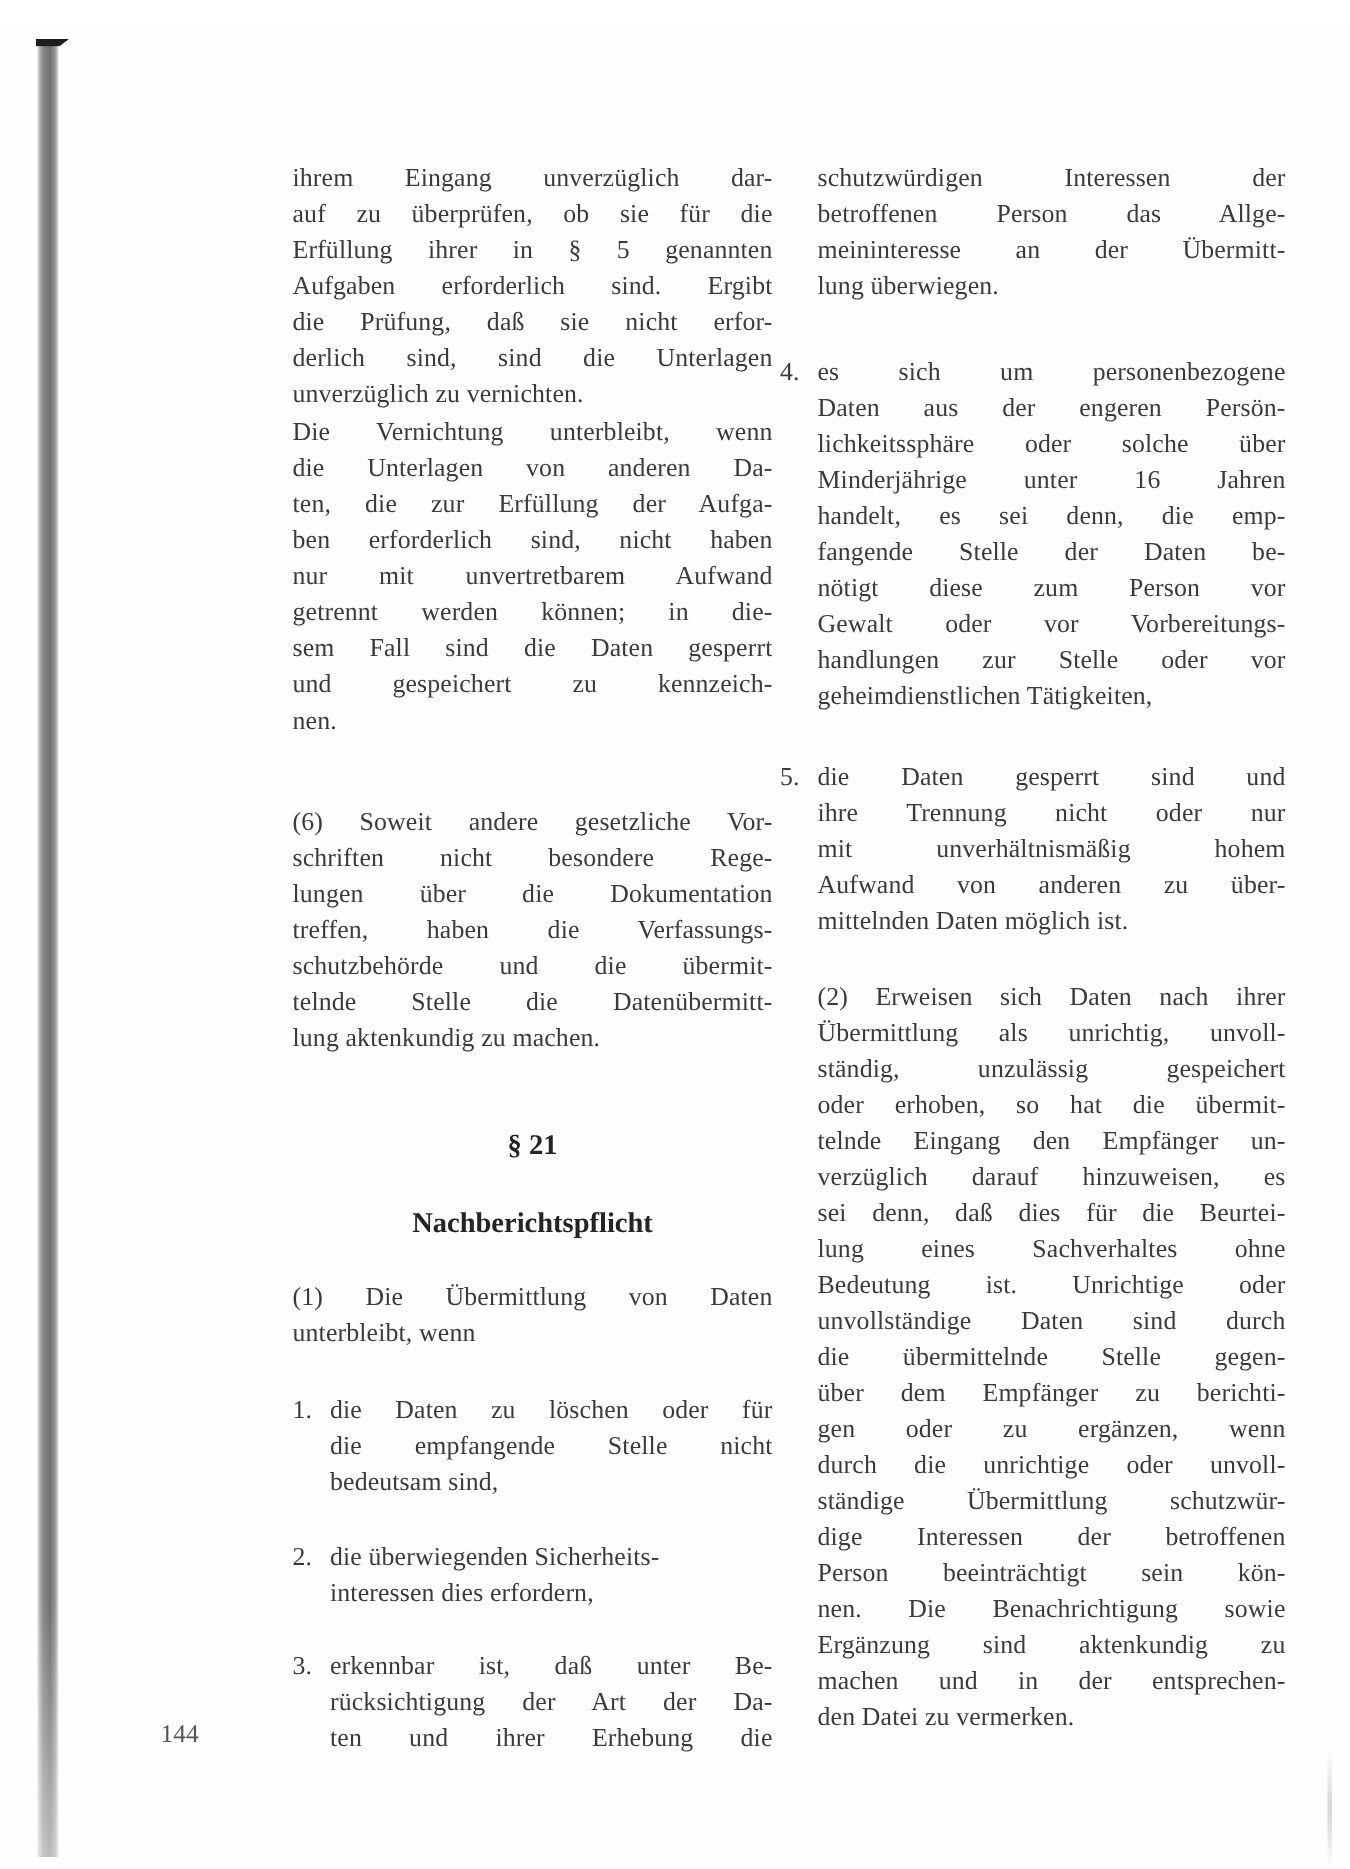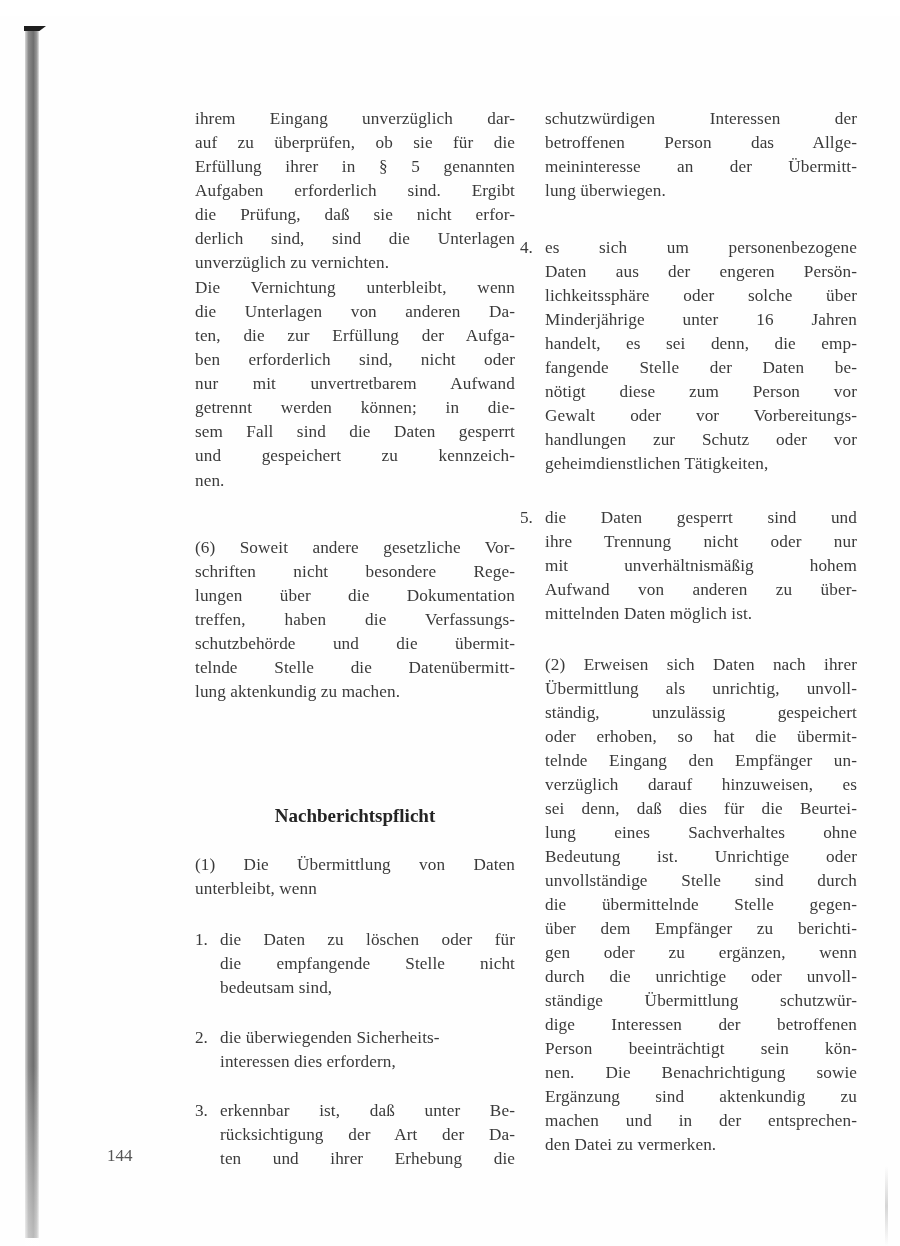--- a/index.html
+++ b/index.html
@@ -61,38 +61,39 @@
       <div class="line justify" style="top:91px">ihrem Eingang unverzüglich dar-</div>
       <div class="line justify" style="top:115px">auf zu überprüfen, ob sie für die</div>
       <div class="line justify" style="top:139px">Erfüllung ihrer in § 5 genannten</div>
       <div class="line justify" style="top:163px">Aufgaben erforderlich sind. Ergibt</div>
       <div class="line justify" style="top:187px">die Prüfung, daß sie nicht erfor-</div>
       <div class="line justify" style="top:211px">derlich sind, sind die Unterlagen</div>
       <div class="line last" style="top:235px">unverzüglich zu vernichten.</div>
       <div class="line justify" style="top:260px">Die Vernichtung unterbleibt, wenn</div>
       <div class="line justify" style="top:284px">die Unterlagen von anderen Da-</div>
       <div class="line justify" style="top:308px">ten, die zur Erfüllung der Aufga-</div>
-      <div class="line justify" style="top:332px">ben erforderlich sind, nicht oder</div>
+      <div class="line justify" style="top:332px">ben erforderlich sind, nicht haben</div>
       <div class="line justify" style="top:356px">nur mit unvertretbarem Aufwand</div>
       <div class="line justify" style="top:380px">getrennt werden können; in die-</div>
       <div class="line justify" style="top:404px">sem Fall sind die Daten gesperrt</div>
       <div class="line justify" style="top:428px">und gespeichert zu kennzeich-</div>
       <div class="line last" style="top:453px">nen.</div>
     </div>
 
     <div>
       <div class="line justify" style="top:520px">(6) Soweit andere gesetzliche Vor-</div>
       <div class="line justify" style="top:544px">schriften nicht besondere Rege-</div>
       <div class="line justify" style="top:568px">lungen über die Dokumentation</div>
       <div class="line justify" style="top:592px">treffen, haben die Verfassungs-</div>
       <div class="line justify" style="top:616px">schutzbehörde und die übermit-</div>
       <div class="line justify" style="top:640px">telnde Stelle die Datenübermitt-</div>
       <div class="line last" style="top:664px">lung aktenkundig zu machen.</div>
     </div>
 
+    <div class="heading" style="top:735px">§ 21</div>
     <div class="heading" style="top:787px">Nachberichtspflicht</div>
 
     <div>
       <div class="line justify" style="top:837px">(1) Die Übermittlung von Daten</div>
       <div class="line last" style="top:861px">unterbleibt, wenn</div>
     </div>
 
     <div>
       <div class="num" style="top:912px">1.</div>
       <div class="line indent justify" style="top:912px">die Daten zu löschen oder für</div>
@@ -128,21 +129,21 @@
     <div style="position:absolute;left:-25px;top:0;width:337px;">
       <div class="num" style="top:220px">4.</div>
       <div class="line indent justify" style="top:220px">es sich um personenbezogene</div>
       <div class="line indent justify" style="top:244px">Daten aus der engeren Persön-</div>
       <div class="line indent justify" style="top:268px">lichkeitssphäre oder solche über</div>
       <div class="line indent justify" style="top:292px">Minderjährige unter 16 Jahren</div>
       <div class="line indent justify" style="top:316px">handelt, es sei denn, die emp-</div>
       <div class="line indent justify" style="top:340px">fangende Stelle der Daten be-</div>
       <div class="line indent justify" style="top:364px">nötigt diese zum Person vor</div>
       <div class="line indent justify" style="top:388px">Gewalt oder vor Vorbereitungs-</div>
-      <div class="line indent justify" style="top:412px">handlungen zur Schutz oder vor</div>
+      <div class="line indent justify" style="top:412px">handlungen zur Stelle oder vor</div>
       <div class="line indent last" style="top:436px">geheimdienstlichen Tätigkeiten,</div>
     </div>
 
     <div style="position:absolute;left:-25px;top:0;width:337px;">
       <div class="num" style="top:490px">5.</div>
       <div class="line indent justify" style="top:490px">die Daten gesperrt sind und</div>
       <div class="line indent justify" style="top:514px">ihre Trennung nicht oder nur</div>
       <div class="line indent justify" style="top:538px">mit unverhältnismäßig hohem</div>
       <div class="line indent justify" style="top:562px">Aufwand von anderen zu über-</div>
       <div class="line indent last" style="top:586px">mittelnden Daten möglich ist.</div>
@@ -151,21 +152,21 @@
     <div>
       <div class="line justify" style="top:637px">(2) Erweisen sich Daten nach ihrer</div>
       <div class="line justify" style="top:661px">Übermittlung als unrichtig, unvoll-</div>
       <div class="line justify" style="top:685px">ständig, unzulässig gespeichert</div>
       <div class="line justify" style="top:709px">oder erhoben, so hat die übermit-</div>
       <div class="line justify" style="top:733px">telnde Eingang den Empfänger un-</div>
       <div class="line justify" style="top:757px">verzüglich darauf hinzuweisen, es</div>
       <div class="line justify" style="top:781px">sei denn, daß dies für die Beurtei-</div>
       <div class="line justify" style="top:805px">lung eines Sachverhaltes ohne</div>
       <div class="line justify" style="top:829px">Bedeutung ist. Unrichtige oder</div>
-      <div class="line justify" style="top:853px">unvollständige Stelle sind durch</div>
+      <div class="line justify" style="top:853px">unvollständige Daten sind durch</div>
       <div class="line justify" style="top:877px">die übermittelnde Stelle gegen-</div>
       <div class="line justify" style="top:901px">über dem Empfänger zu berichti-</div>
       <div class="line justify" style="top:925px">gen oder zu ergänzen, wenn</div>
       <div class="line justify" style="top:949px">durch die unrichtige oder unvoll-</div>
       <div class="line justify" style="top:973px">ständige Übermittlung schutzwür-</div>
       <div class="line justify" style="top:997px">dige Interessen der betroffenen</div>
       <div class="line justify" style="top:1021px">Person beeinträchtigt sein kön-</div>
       <div class="line justify" style="top:1045px">nen. Die Benachrichtigung sowie</div>
       <div class="line justify" style="top:1069px">Ergänzung sind aktenkundig zu</div>
       <div class="line justify" style="top:1093px">machen und in der entsprechen-</div>

